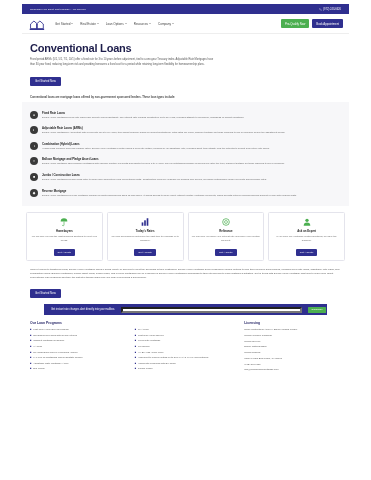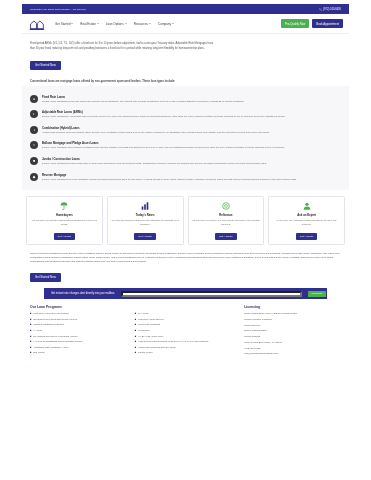--- a/index.html
+++ b/index.html
@@ -135,20 +135,21 @@
         <i class="caret"></i>
       </div>
     </div>
     <div class="navbtns">
       <div class="btn-green">Pre-Qualify Now</div>
       <div class="btn-blue">Book Appointment</div>
     </div>
   </div>
 
   <div class="hero">
+    <h1>Conventional Loans</h1>
     <p>Fixed period ARMs (5/1, 5/1, 7/1, 10/1) offer a fixed rate for 3 to 10 years before adjustment, tied to a one-year Treasury index. Adjustable Rate Mortgages have</p>
     <p>than 30 year fixed, reducing long-term risk and providing borrowers a fixed cost for a period while retaining long-term flexibility for homeownership plans.</p>
     <div class="btn-primary">Get Started Now</div>
   </div>
 
   <div class="intro">Conventional loans are mortgage loans offered by non-government sponsored lenders. These loan types include:</div>
 
   <div class="loanwrap">
     <div class="loanitem">
       <div class="loanicon">●</div>

